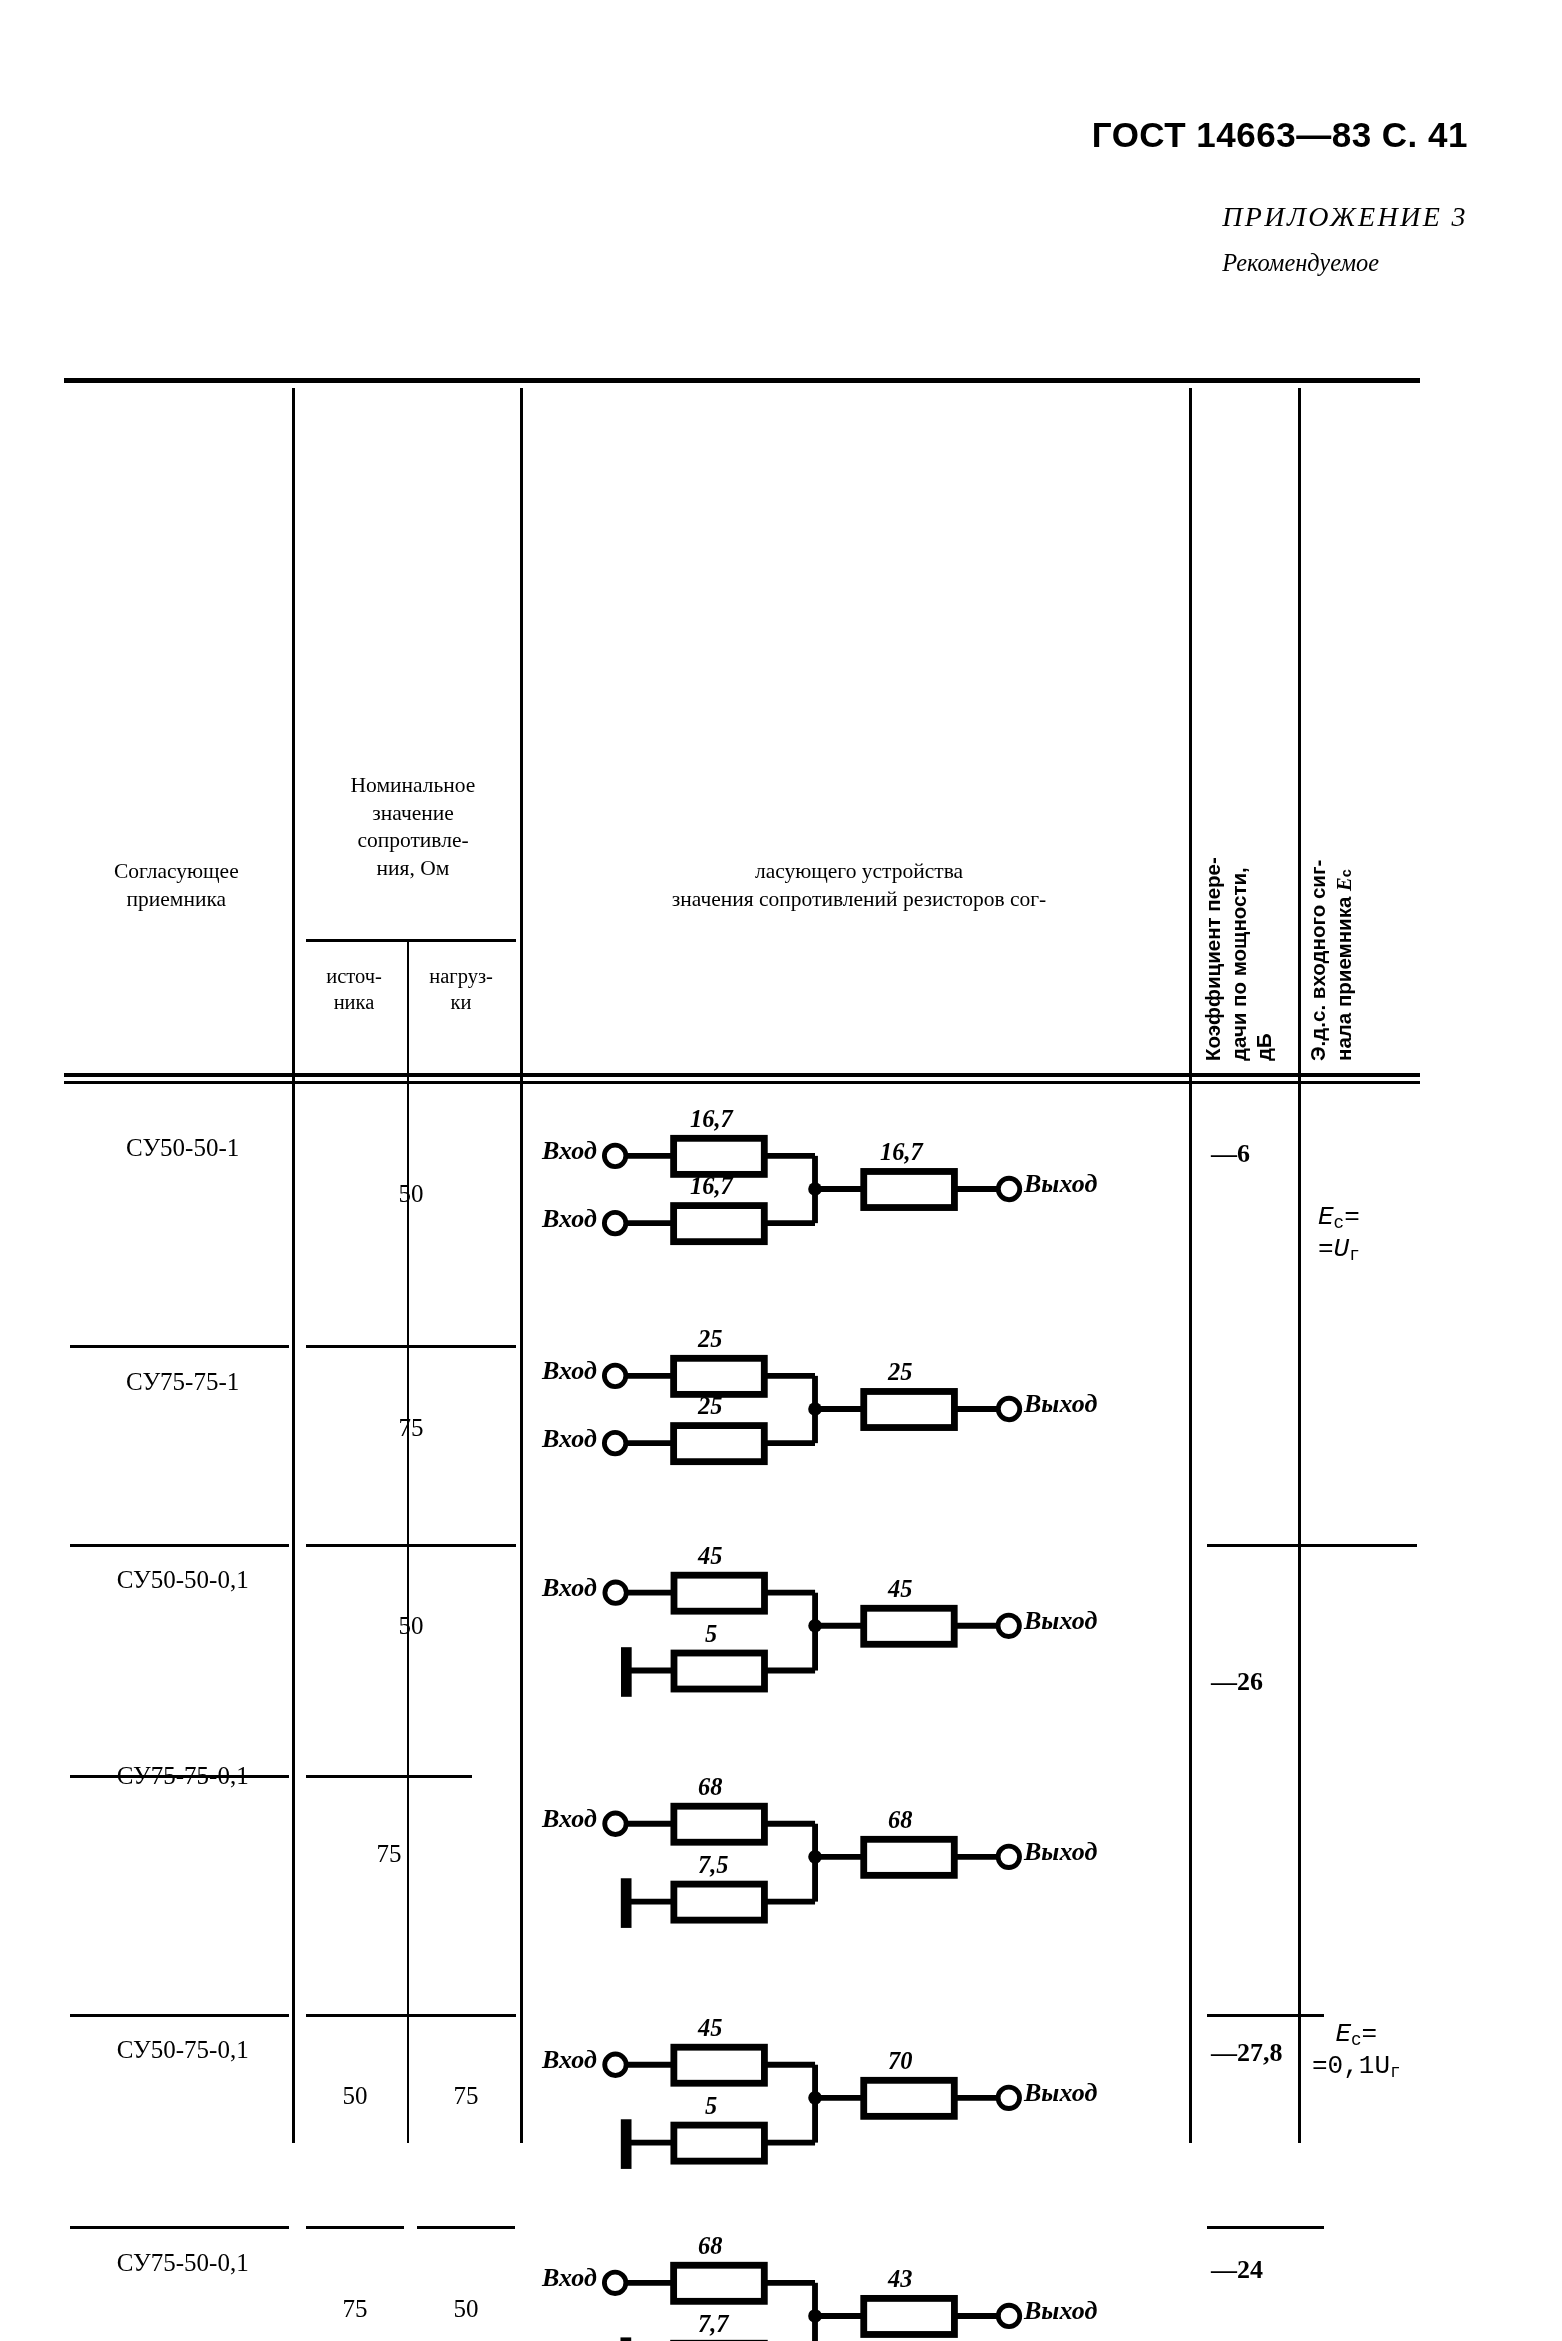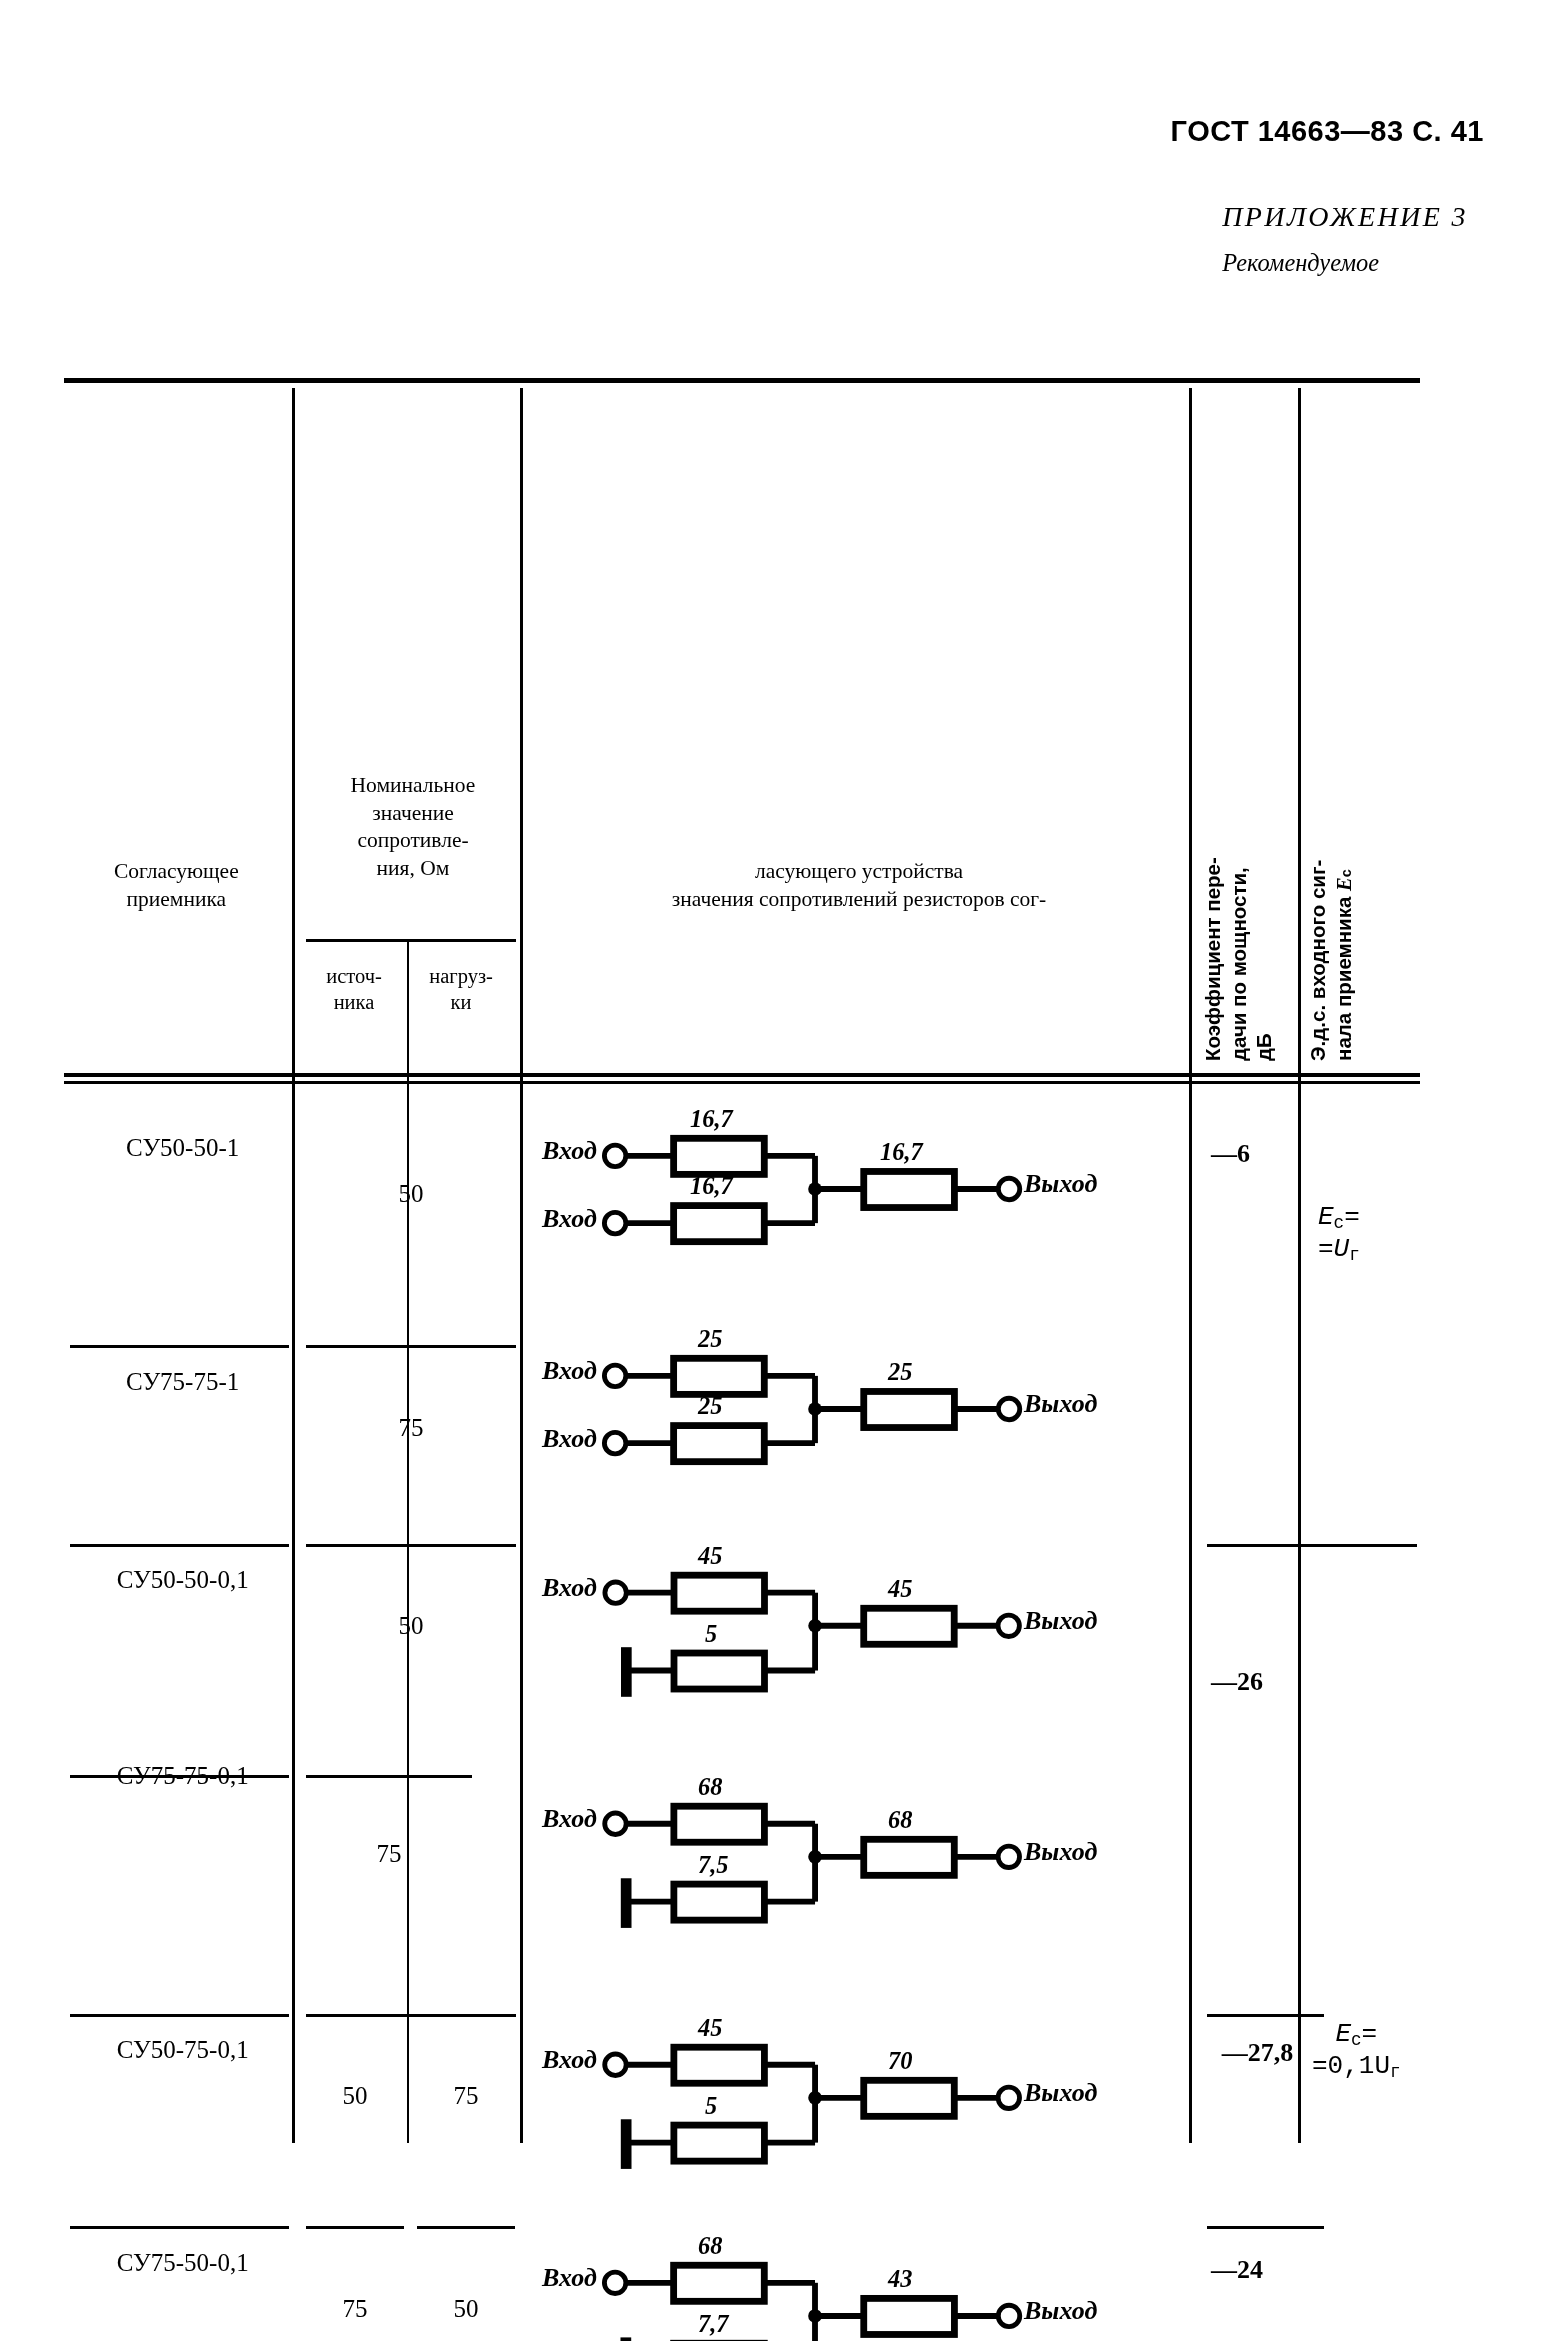--- a/index.html
+++ b/index.html
@@ -13,24 +13,24 @@
     position: relative;
     font-family: "Liberation Serif", serif;
     color: #000000;
     overflow: hidden;
   }
 
   
   #page-header {
     position: absolute;
     top: 115px;
-    right: 78px;
+    right: 94px;
     font-family: "Liberation Sans", sans-serif;
     font-weight: bold;
-    font-size: 29px;
+    font-size: 35px;
     letter-spacing: 0.5px;
     white-space: nowrap;
   }
 
   #appendix-block {
     position: absolute;
     top: 201px;
     right: 94px;
     text-align: left;
   }
@@ -375,21 +375,21 @@
     <div class="cterm" style="position:absolute; left:0px;  top:27px;">Вход</div>
     <div class="cterm" style="position:absolute; left:482px;top:60px;">Выход</div>
     <div class="clabel" style="position:absolute; left:156px;top:-3.9px;">68</div>
     <div class="clabel" style="position:absolute; left:156px;top:74px;">7,5</div>
     <div class="clabel" style="position:absolute; left:346px;top:29px;">68</div>
   </div>
 
   <div class="device-name" style="top:1658px;">СУ50-75-0,1</div>
   <div class="res-val" style="left:242px; top:1658px; width:98px;">50</div>
   <div class="res-val" style="left:353px; top:1658px; width:98px;">75</div>
-  <div class="coef-val" style="left:1147px; top:1660px; width:93px;text-align:center;">—27,8</div>
+  <div class="coef-val" style="left:1147px; top:1660px; width:93px;">—27,8</div>
 
   <div class="circuit" style="left:478px; top:1640px;">
     <svg width="624" height="185" viewBox="0 0 640 190">
       <circle cx="75" cy="48" r="11" fill="#fff" stroke="#000" stroke-width="5"></circle>
       <line x1="86" y1="48" x2="135" y2="48" stroke="#000" stroke-width="6"></line>
       <rect x="135" y="30" width="93" height="37" fill="#fff" stroke="#000" stroke-width="7"></rect>
       <line x1="228" y1="48" x2="280" y2="48" stroke="#000" stroke-width="6"></line>
       <line x1="280" y1="48" x2="280" y2="82" stroke="#000" stroke-width="6"></line>
       <line x1="86" y1="128" x2="135" y2="128" stroke="#000" stroke-width="6"></line>
       <line x1="86" y1="104" x2="86" y2="155" stroke="#000" stroke-width="11"></line>

